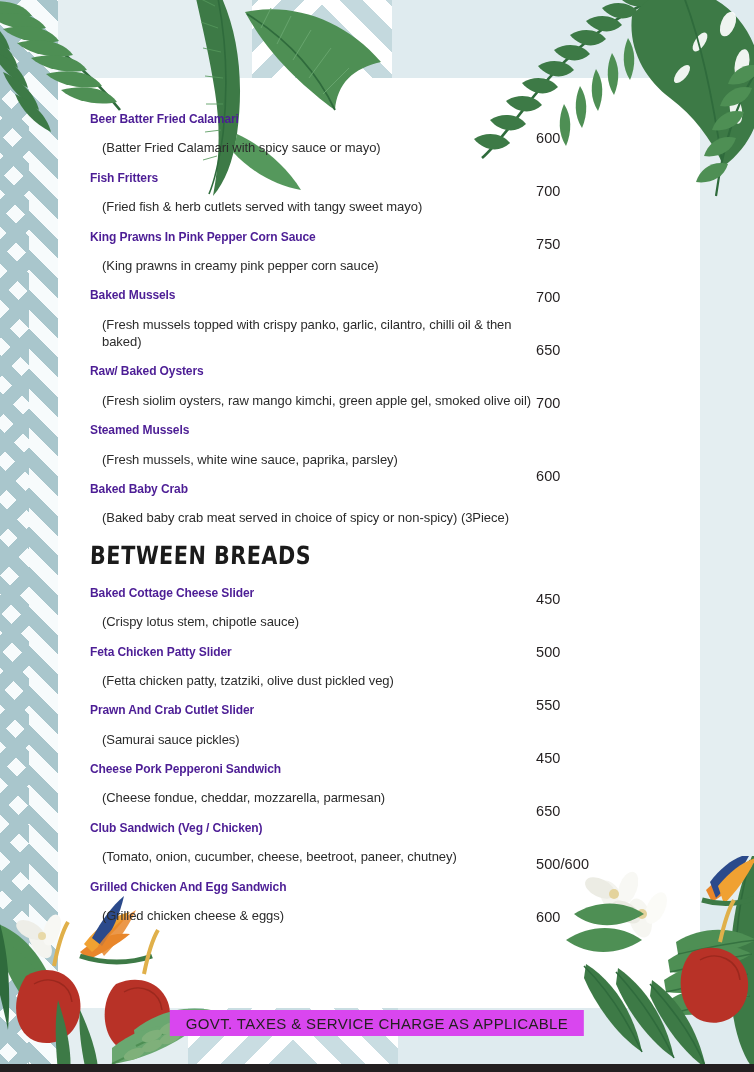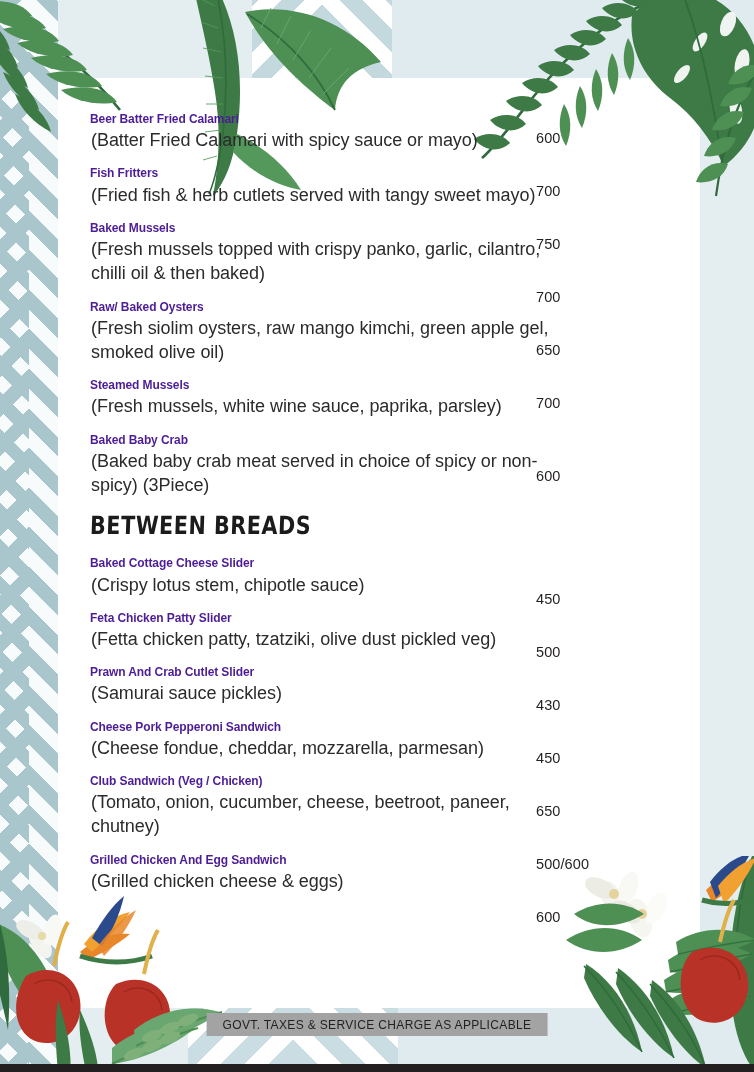--- a/index.html
+++ b/index.html
@@ -207,24 +207,24 @@
   .menu-item { margin-bottom: 14px; }
   .item-name {
     font-size: 12px;
     font-weight: bold;
     color: #4c1d95;
     letter-spacing: -0.1px;
     line-height: 1.28;
     margin: 0 0 1px 0;
   }
   .item-desc {
-    font-size: 18px;
+    font-size: 13px;
     color: #2b2b2b;
     line-height: 1.34;
-    margin: 1px;
+    margin: 12px;
     letter-spacing: -0.05px;
   }
 
   .section-heading {
     font-size: 25px;
     font-weight: bold;
     color: #1b1b1b;
     letter-spacing: 0.6px;
     margin: 12px 0 16px 0;
     font-family: "DejaVu Sans", sans-serif;
@@ -232,23 +232,23 @@
     transform-origin: left center;
     font-stretch: condensed;
   }
 
   
   .footer-note {
     position: absolute;
     left: 50%;
     transform: translateX(-50%);
     bottom: 36px;
-    background: #a3a3a3;
+    background: #d946ef;
     padding: 5px 16px 4px 16px;
-    font-size: 12px;
+    font-size: 15px;
     letter-spacing: 0.35px;
     color: #231f20;
     white-space: nowrap;
     font-family: "Liberation Sans", sans-serif;
   }
 </style>
 </head>
 <body>
 
 <div class="page">
@@ -501,20 +501,24 @@
       <div>
         <div class="menu-item">
           <p class="item-name">Beer Batter Fried Calamari</p>
           <p class="item-desc">(Batter Fried Calamari with spicy sauce or mayo)</p>
         </div>
         <div class="menu-item">
           <p class="item-name">Fish Fritters</p>
           <p class="item-desc">(Fried fish &amp; herb cutlets served with tangy sweet mayo)</p>
         </div>
         <div class="menu-item">
+          <p class="item-name">King Prawns In Pink Pepper Corn Sauce</p>
+          <p class="item-desc">(King prawns in creamy pink pepper corn sauce)</p>
+        </div>
+        <div class="menu-item">
           <p class="item-name">Baked Mussels</p>
           <p class="item-desc">(Fresh mussels topped with crispy panko, garlic, cilantro, chilli oil &amp; then baked)</p>
         </div>
         <div class="menu-item">
           <p class="item-name">Raw/ Baked Oysters</p>
           <p class="item-desc">(Fresh siolim oysters, raw mango kimchi, green apple gel, smoked olive oil)</p>
         </div>
         <div class="menu-item">
           <p class="item-name">Steamed Mussels</p>
           <p class="item-desc">(Fresh mussels, white wine sauce, paprika, parsley)</p>
@@ -558,21 +562,21 @@
     <div class="price-col">
         <div class="price" style="top: 18px;">600</div>
         <div class="price" style="top: 71px;">700</div>
         <div class="price" style="top: 124px;">750</div>
         <div class="price" style="top: 177px;">700</div>
         <div class="price" style="top: 230px;">650</div>
         <div class="price" style="top: 283px;">700</div>
         <div class="price" style="top: 356px;">600</div>
         <div class="price" style="top: 479px;">450</div>
         <div class="price" style="top: 532px;">500</div>
-        <div class="price" style="top: 585px;">430</div>
+        <div class="price" style="top: 585px;">550</div>
         <div class="price" style="top: 638px;">450</div>
         <div class="price" style="top: 691px;">650</div>
         <div class="price" style="top: 744px;">500/600</div>
         <div class="price" style="top: 797px;">600</div>
       </div>
 
   </div>
 
   <div class="footer-note">GOVT. TAXES &amp; SERVICE CHARGE AS APPLICABLE</div>
 

